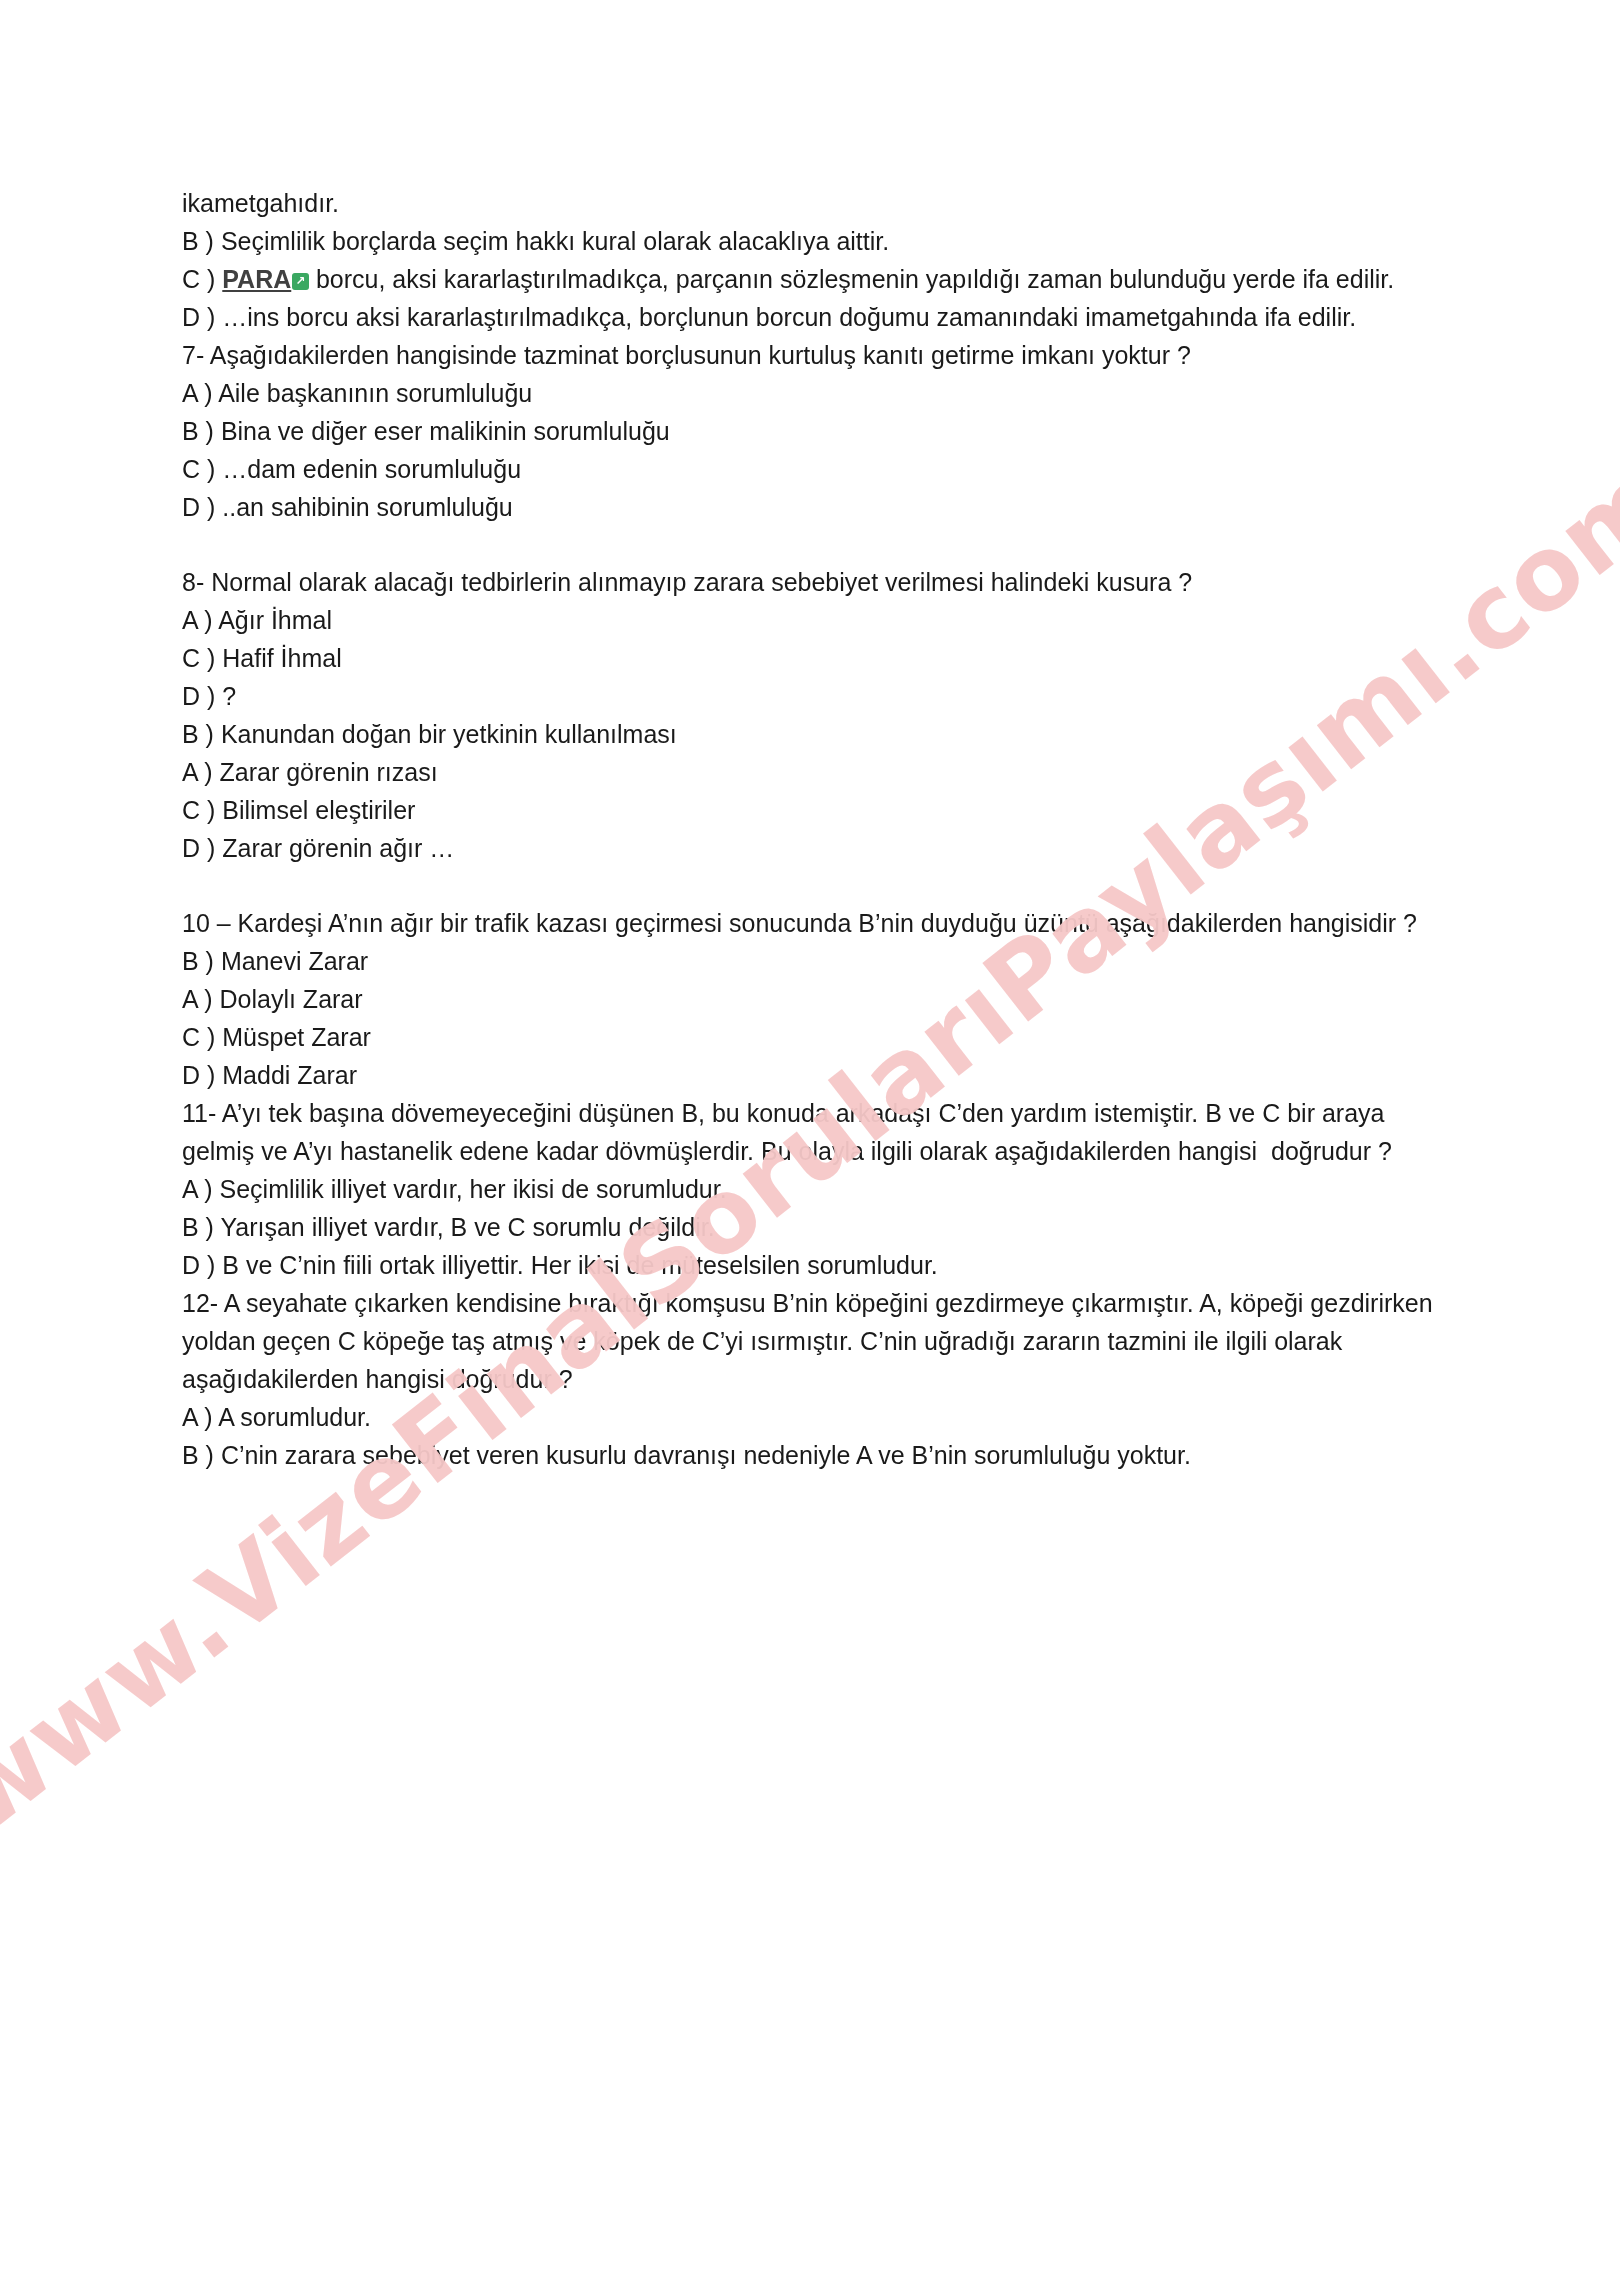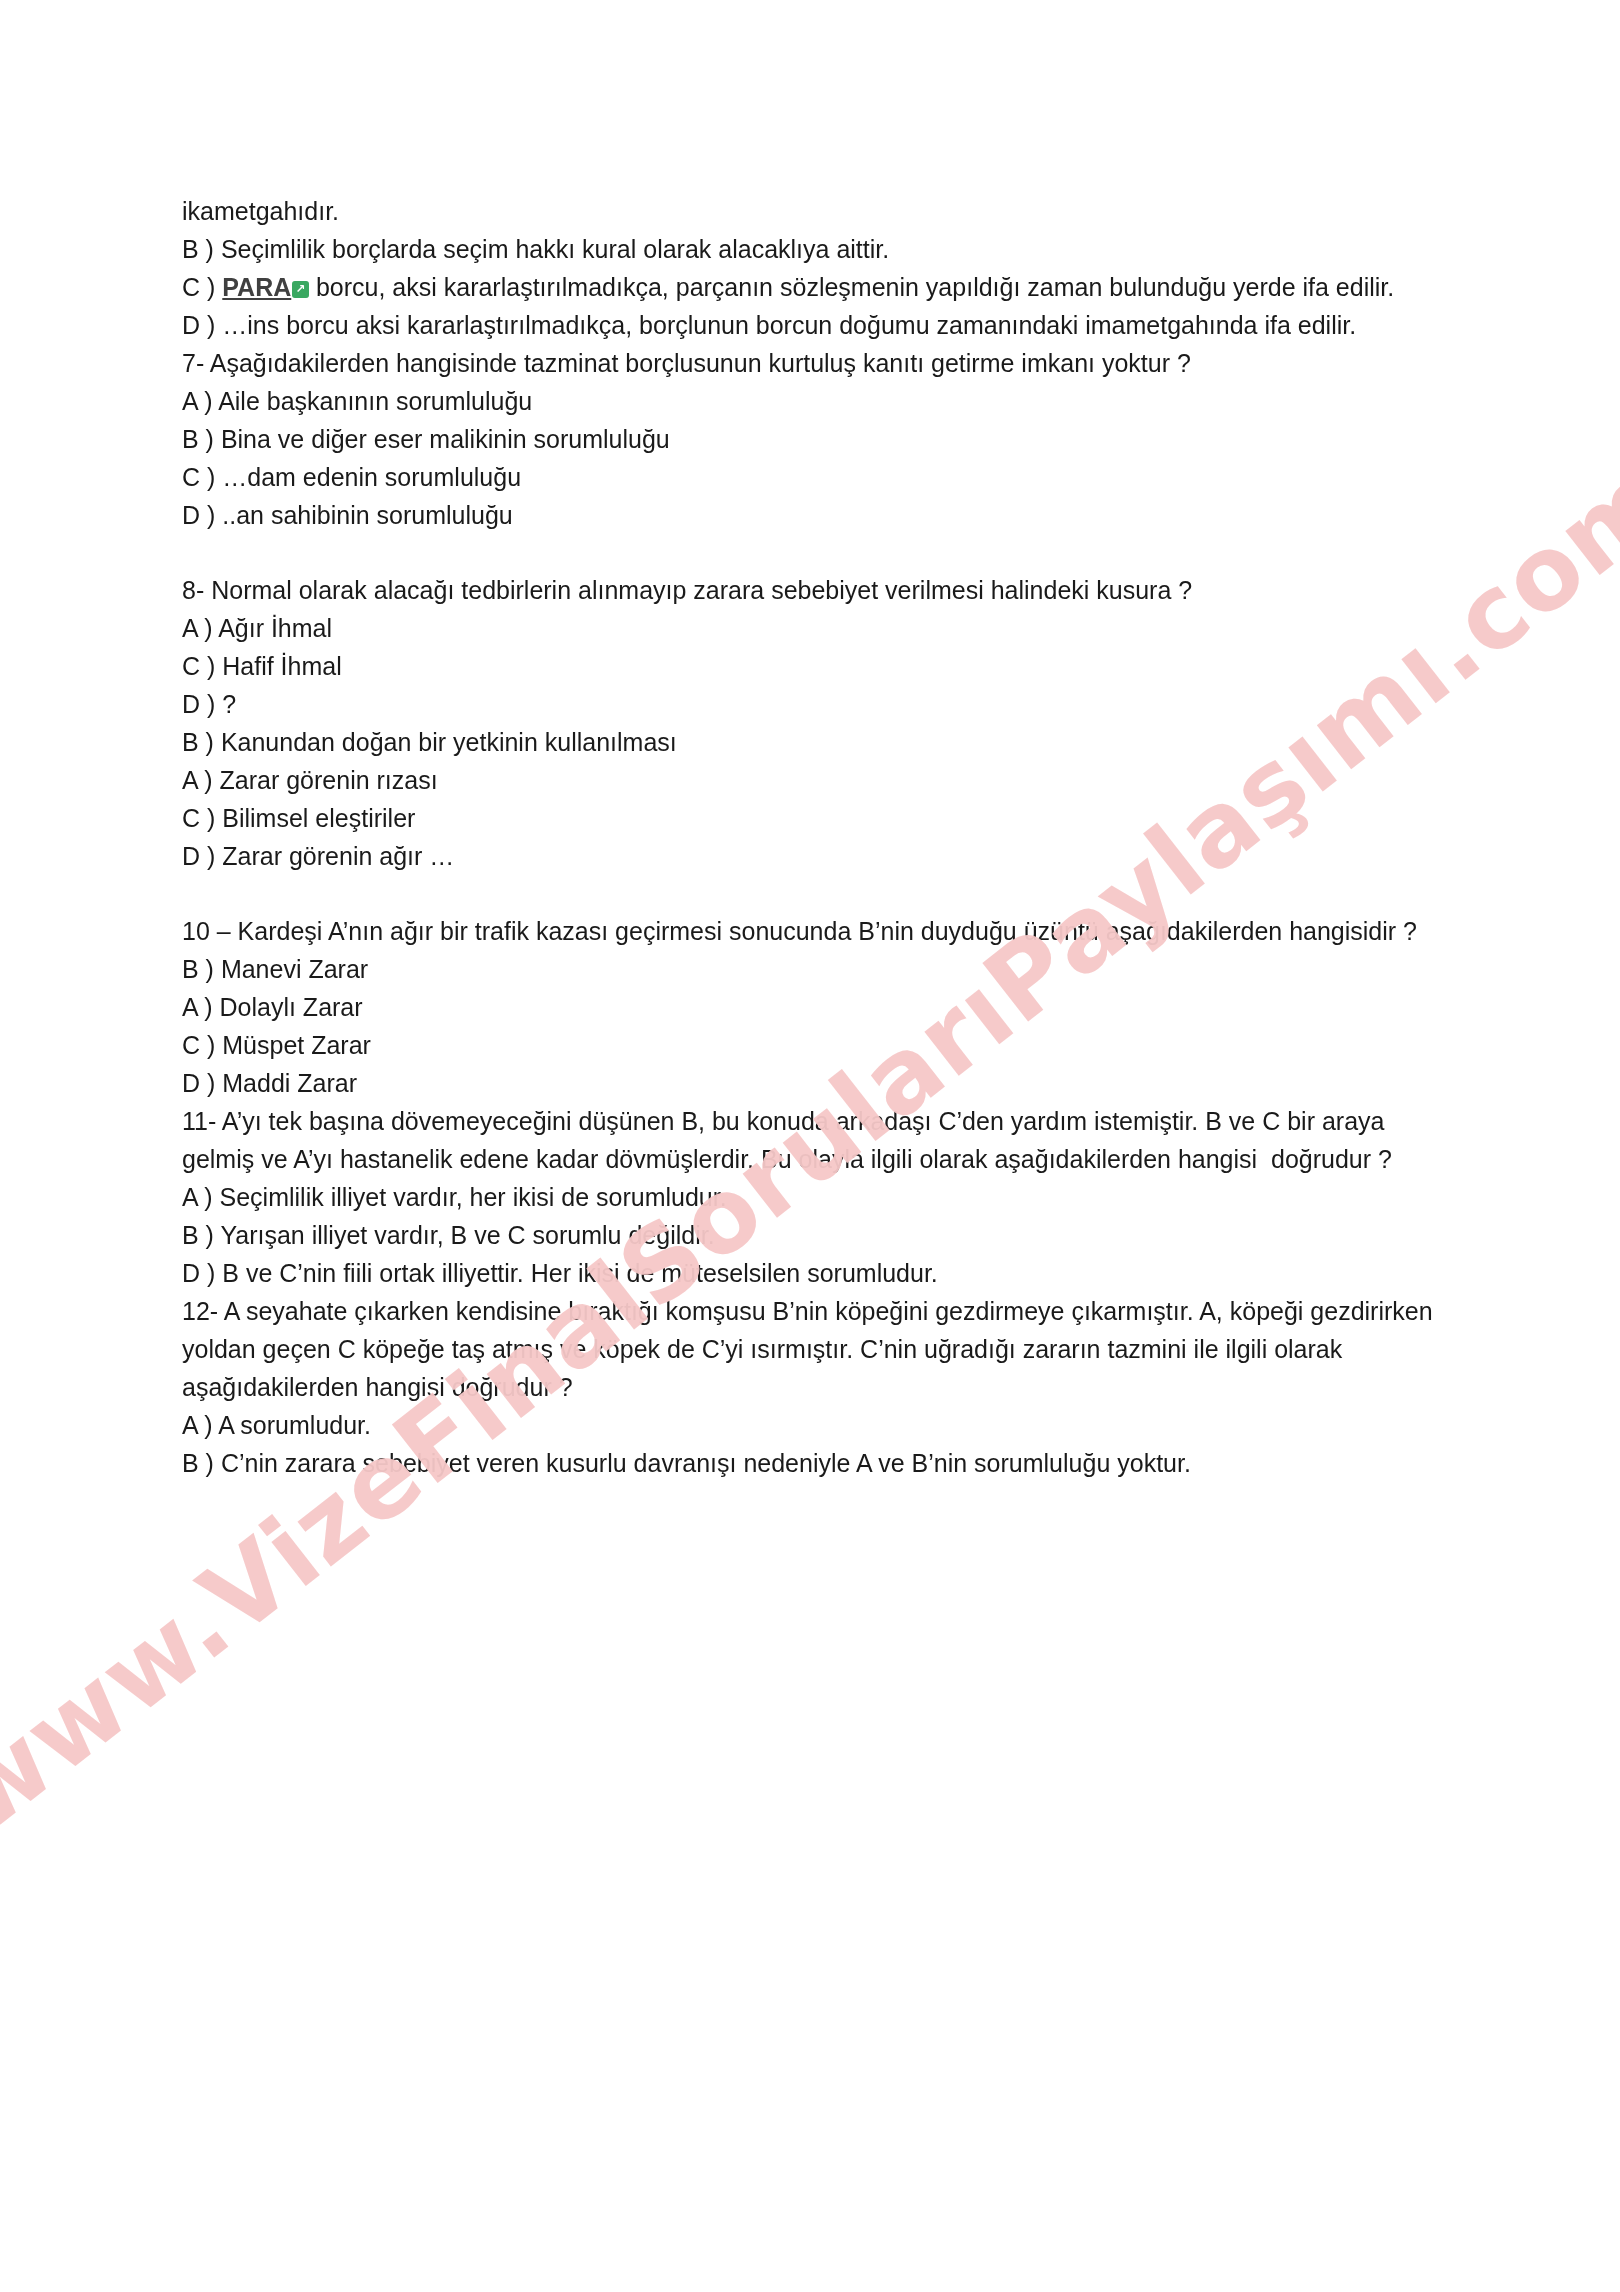--- a/index.html
+++ b/index.html
@@ -29,21 +29,21 @@
     letter-spacing: 1px;
     white-space: nowrap;
     pointer-events: none;
     z-index: 5;
     font-family: "DejaVu Sans", sans-serif;
     opacity: 0.95;
   }
   .content {
     position: absolute;
     left: 182px;
-    top: 192px;
+    top: 184px;
     width: 1255px;
     z-index: 2;
   }
   .line {
     font-size: 25px;
     line-height: 38px;
     color: #1a1a1a;
     white-space: pre-wrap;
     font-family: "Liberation Sans", sans-serif;
   }

